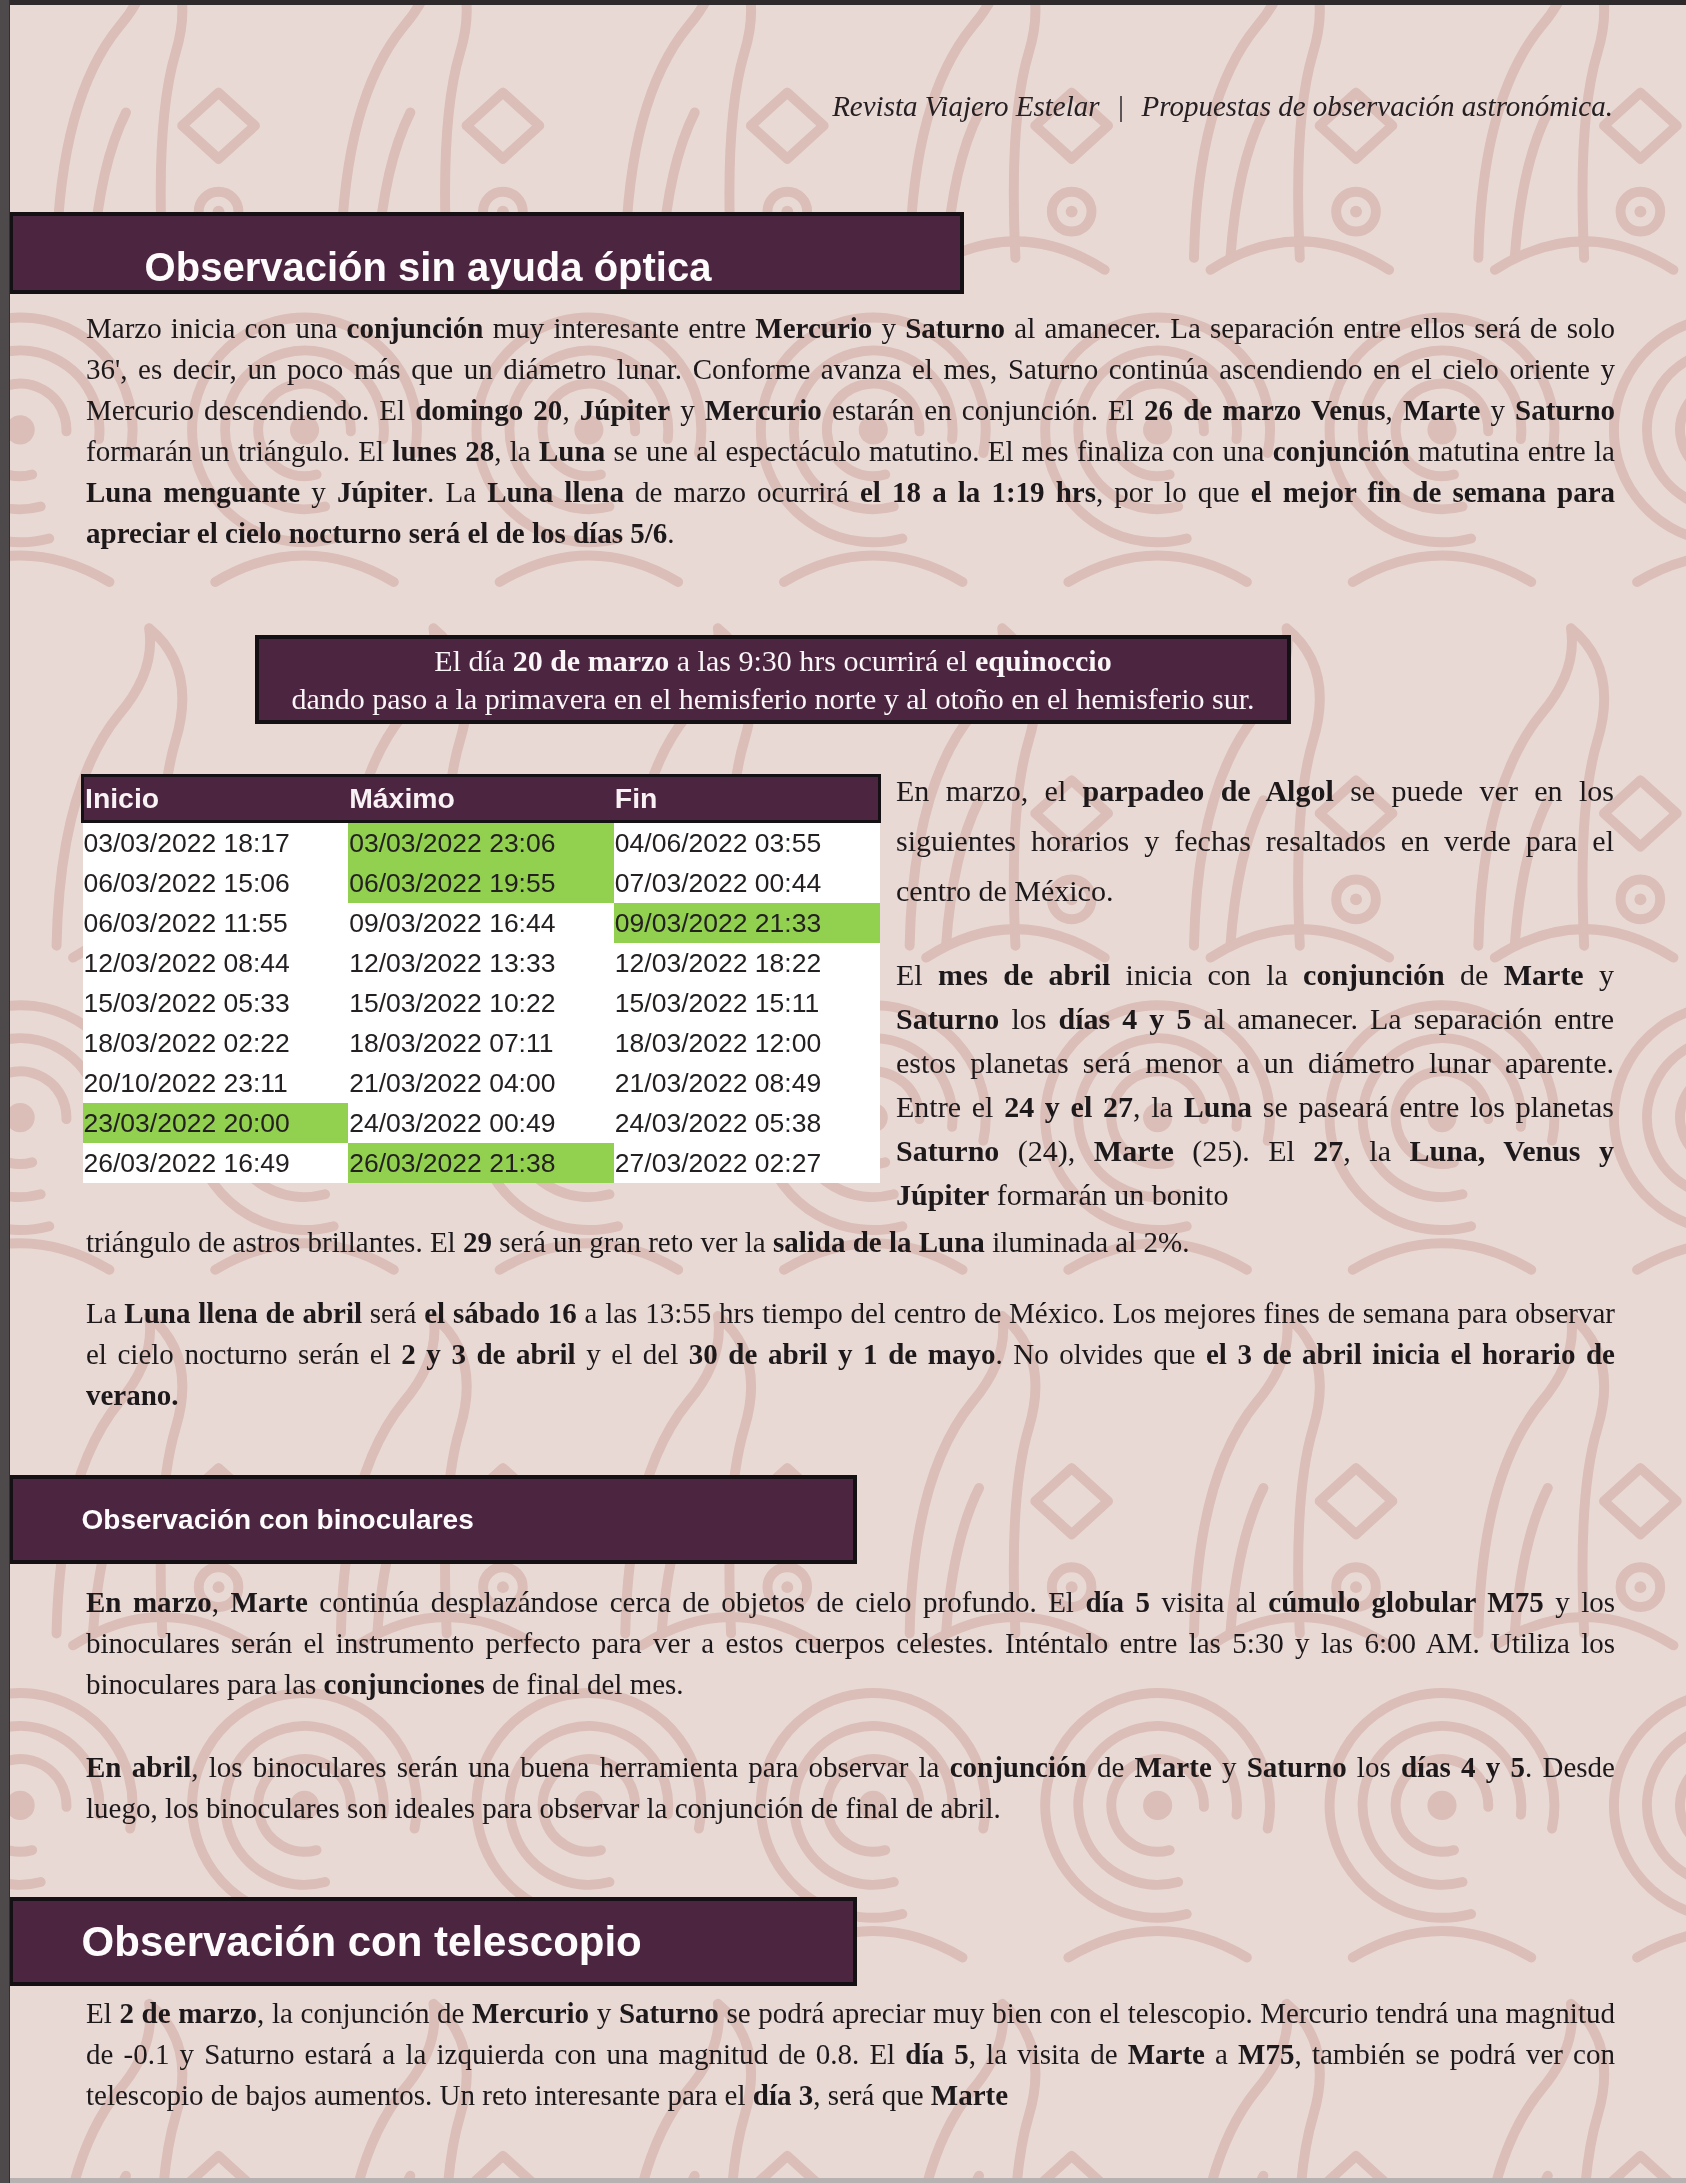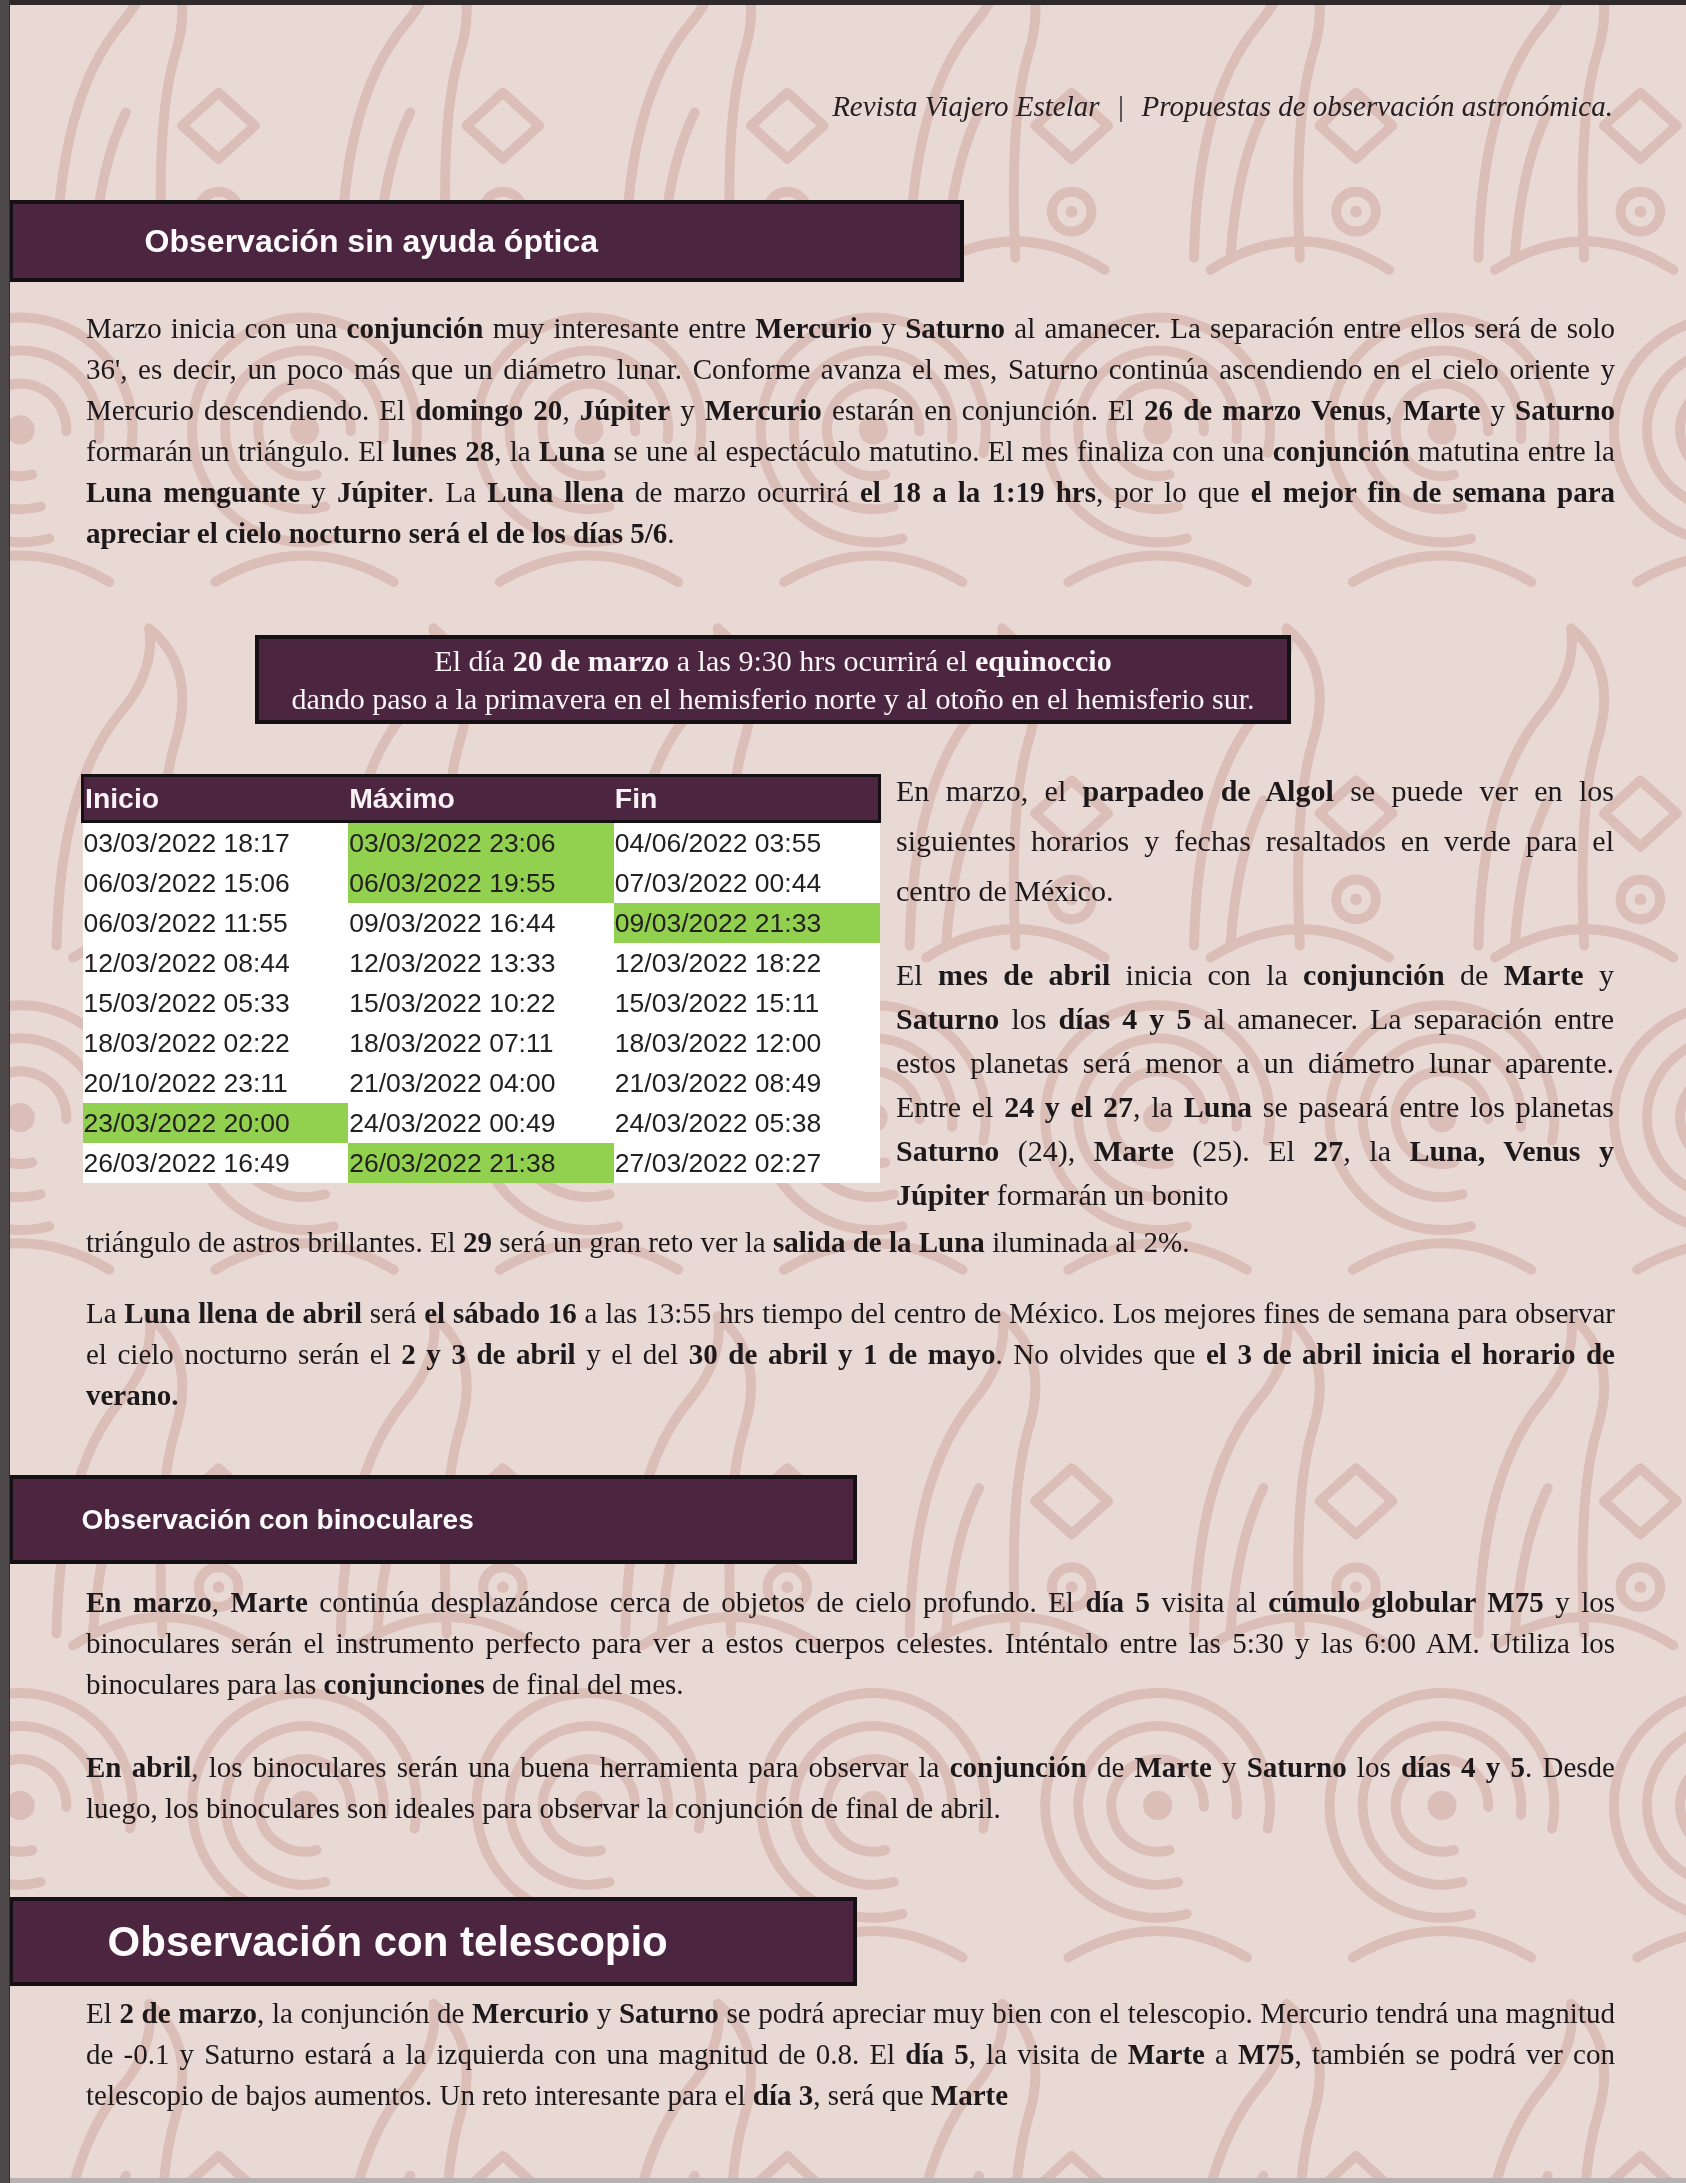--- a/index.html
+++ b/index.html
@@ -21,23 +21,23 @@
     position:absolute; top:90px; right:74px; z-index:2;
     font-style:italic; font-size:29px; color:#262023; white-space:nowrap;
   }
   .runhead .sep{margin:0 17px;}
   .secbox{
     position:absolute; left:8.6px; z-index:3; box-sizing:border-box;
     background:var(--maroon); border:4px solid var(--border_dark);
     color:#fdfbfc; font-family:"Liberation Sans", sans-serif; font-weight:bold;
     display:flex; align-items:center;
   }
-  .secbox1{top:200px;  width:955px; height:82px; padding-left:132px; font-size:32px;}
+  .secbox1{top:212px;  width:955px; height:82px; padding-left:132px; font-size:40px;align-items:flex-end;}
   .secbox2{top:1475px; width:848px; height:89px; padding-left:69px; font-size:28px;}
-  .secbox3{top:1897px; width:848px; height:89px; padding-left:95px; font-size:42px;}
+  .secbox3{top:1897px; width:848px; height:89px; padding-left:69px; font-size:42px;}
   .para{position:relative; z-index:2; text-align:justify;}
   .p1{position:absolute; top:308px; left:86px; width:1529px; font-size:29px; line-height:41px;}
   .equinox{
     position:absolute; top:635px; left:255px; width:1036px; height:89px; z-index:3;
     box-sizing:border-box; background:var(--maroon); border:4px solid var(--border_dark);
     color:#faf5f7; text-align:center; font-size:30px; line-height:38px; padding-top:3.3px;
   }
   table.algol{
     position:absolute; top:774px; left:81px; width:800px; z-index:3;
     border-collapse:collapse; table-layout:fixed; text-align:left;

